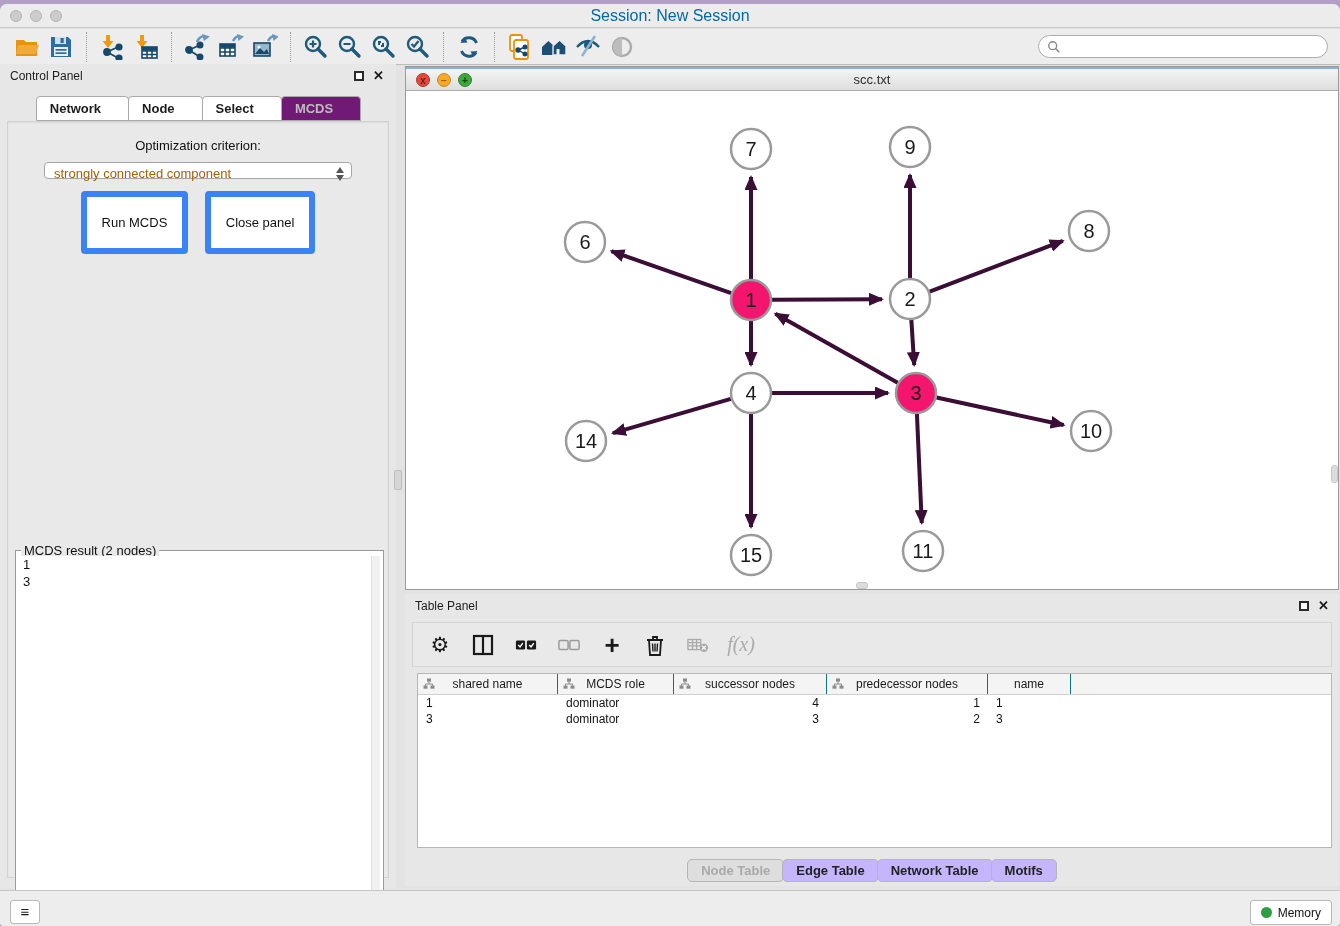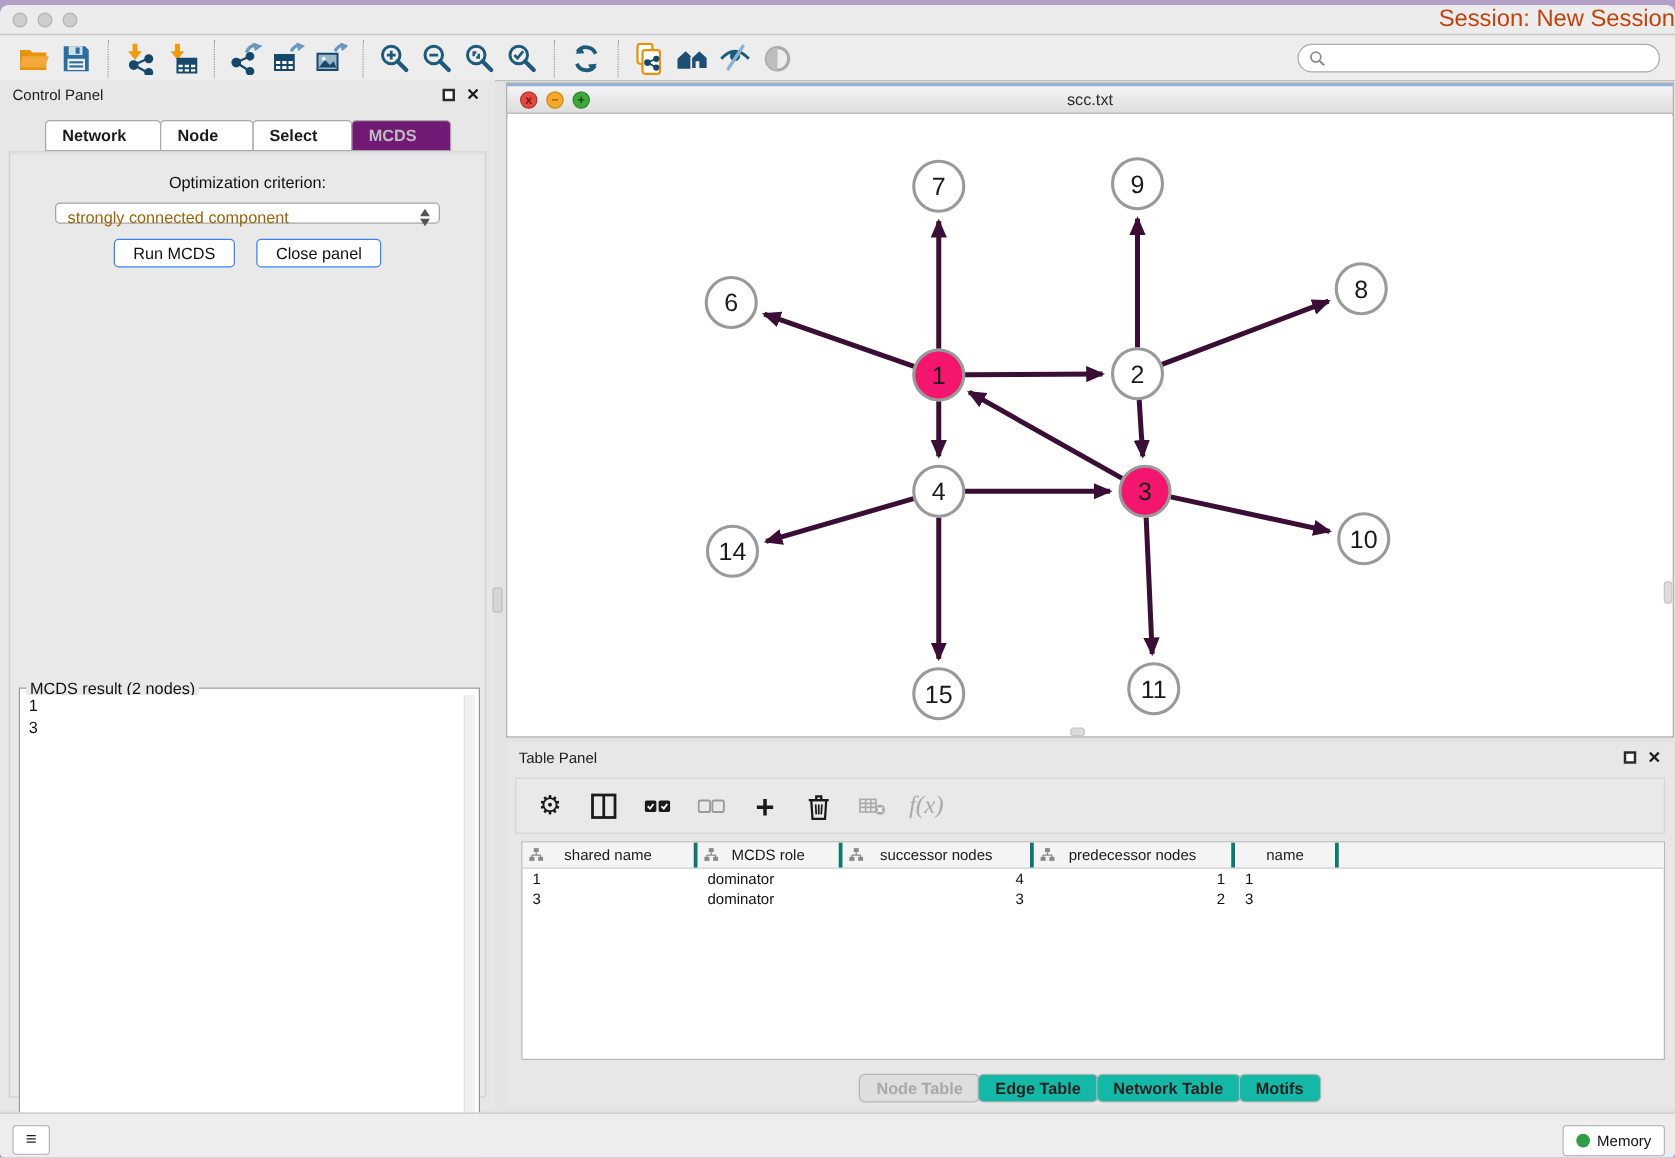--- a/index.html
+++ b/index.html
@@ -8,21 +8,21 @@
 
   .app-window { position:absolute; left:0; top:4px; width:1340px; height:922px;
     background:#e3e3e3; border-radius:7px 7px 4px 4px; overflow:hidden; }
 
   
   .titlebar { position:absolute; left:0; top:0; width:100%; height:24px; background:#ececec;
     border-bottom:1px solid #c9c9c9; }
   .traffic { position:absolute; top:6px; width:12px; height:12px; border-radius:50%;
     background:#cdcdcd; border:1px solid #b3b3b3; }
   .t1{left:10px;} .t2{left:30px;} .t3{left:50px;}
-  .win-title { width:100%; text-align:right; line-height:23px; font-size:19px; color:#c2410c; }
+  .win-title { width:100%; text-align:center; line-height:23px; font-size:16px; color:#0369a1; }
 
   
   .toolbar { position:absolute; left:0; top:25px; width:100%; height:36px; background:#ededed;
     border-bottom:1px solid #bdbdbd; display:flex; align-items:center; padding:0 12px 0 10px; }
   .tb-btn { width:34px; height:30px; display:flex; align-items:center; justify-content:center; cursor:default; }
   .tb-btn svg { width:26px; height:26px; }
   .tb-sep { border-left:1px dotted #9a9a9a; height:30px; margin:0 8px; }
   .searchbox { margin-left:auto; width:290px; height:23px; background:#fff; border:1px solid #ababab;
     border-radius:12px; display:flex; align-items:center; padding:0 8px; }
   .searchbox svg { width:14px; height:14px; margin-right:6px; }
@@ -44,22 +44,22 @@
     border:1px solid #d2d2d2; box-shadow:inset 0 1px 2px rgba(0,0,0,0.06); }
   .opt-label { margin-top:16px; text-align:center; font-size:13px; color:#111; }
   .opt-select { position:relative; margin:9px 36px 0 36px; height:17px; background:#fff; border:1px solid #a6a6a6;
     border-radius:4px; font-size:13px; color:#a16207; line-height:21px; padding-left:9px; }
   .stepper { position:absolute; right:5px; top:3px; width:11px; height:16px; }
   .stepper .up, .stepper .dn { position:absolute; left:1px; width:0; height:0;
     border-left:4.5px solid transparent; border-right:4.5px solid transparent; }
   .stepper .up { top:1px; border-bottom:6px solid #555; }
   .stepper .dn { bottom:1px; border-top:6px solid #555; }
   .cp-buttons { margin-top:12px; text-align:center; }
-  .btn { display:inline-block; background:#fff; border:1px solid #3b82f6; border-radius:4px;
-    padding:3px 15px; font-size:13px; color:#111; margin:0 6px; }
+  .btn { display:inline-block; background:#fff; border:6px solid #3b82f6; border-radius:4px;
+    padding:18px 15px; font-size:13px; color:#111; margin:0 6px; }
   .result-group { position:absolute; left:7px; width:369px; top:428px; height:377px;
     border:1px solid #9a9a9a; background:#fff; }
   .result-legend { position:absolute; left:5px; top:-8px; background:#e9e9e9; padding:0 3px; font-size:13px; color:#111; }
   .result-area { position:absolute; left:3px; right:3px; top:5px; bottom:3px; background:#fff; overflow:hidden; }
   .result-line { font-size:13px; color:#111; line-height:17px; padding-left:4px; }
   .result-scroll { position:absolute; right:3px; top:5px; bottom:3px; width:9px; background:#f1f1f1; border-left:1px solid #dfdfdf; }
 
   .v-grip { position:absolute; left:394px; top:466px; width:8px; height:20px; background:#d6d6d6;
     border:1px solid #bdbdbd; border-radius:2px; }
 
@@ -82,27 +82,27 @@
   .table-panel { position:absolute; left:405px; top:590px; width:934px; height:292px; background:#e7e7e7; }
   .tp-toolbar { position:absolute; left:7px; right:7px; top:28px; height:45px; background:#e9e9e9;
     border:1px solid #d4d4d4; display:flex; align-items:center; padding-left:14px; }
   .tp-ico { margin-right:17px; display:flex; align-items:center; justify-content:center; width:26px; height:26px; }
   .tp-ico svg { width:22px; height:22px; }
   .gear-glyph { font-size:21px; color:#1a1a1a; line-height:22px; }
   .plus-glyph { font-size:26px; font-weight:bold; color:#1a1a1a; line-height:22px; }
   .fx-glyph { font-family:"Liberation Serif", serif; font-style:italic; font-size:20px; color:#aaa; }
   .tbl-wrap { position:absolute; left:12px; right:7px; top:79px; bottom:38px; background:#fff; border:1px solid #b7b7b7; overflow:hidden; }
   .tbl-header { display:flex; height:21px; background:#f4f4f4; border-bottom:1px solid #cfcfcf; }
-  .th-cell { position:relative; border-right:3px solid #0f766e; display:flex; align-items:center; justify-content:center;
+  .th-cell { position:relative; border-right:1px solid #0f766e; display:flex; align-items:center; justify-content:center;
     font-size:12px; color:#1a1a1a; }
   .th-cell svg { position:absolute; left:5px; width:12px; height:12px; }
   .tbl-row { display:flex; height:16px; }
   .td-cell { font-size:12px; color:#111; padding:0 8px; line-height:16px; white-space:nowrap; overflow:hidden; }
   .tp-tabs { position:absolute; left:0; right:0; bottom:4px; text-align:center; }
-  .btab { display:inline-block; background:#14b8a6; border:1px solid #b5b5b5; border-radius:5px;
+  .btab { display:inline-block; background:#c4b5fd; border:1px solid #b5b5b5; border-radius:5px;
     padding:3px 13px; font-size:13px; font-weight:bold; color:#222; margin:0 -1px; }
   .btab.active { background:#dedede; color:#a9a9a9; }
 
   
   .statusbar { position:absolute; left:0; right:0; top:886px; height:36px; background:#ededed; border-top:1px solid #c6c6c6; }
   .list-btn { position:absolute; left:10px; top:9px; width:30px; height:24px; background:#fff; border:1px solid #b9b9b9;
     border-radius:3px; text-align:center; font-size:15px; color:#1a1a1a; line-height:22px; }
   .memory-btn { position:absolute; right:8px; top:9px; height:25px; background:#fff; border:1px solid #b9b9b9;
     border-radius:3px; display:flex; align-items:center; padding:0 10px; font-size:12px; color:#111; }
   .memory-dot { width:11px; height:11px; border-radius:50%; margin-right:6px; }

